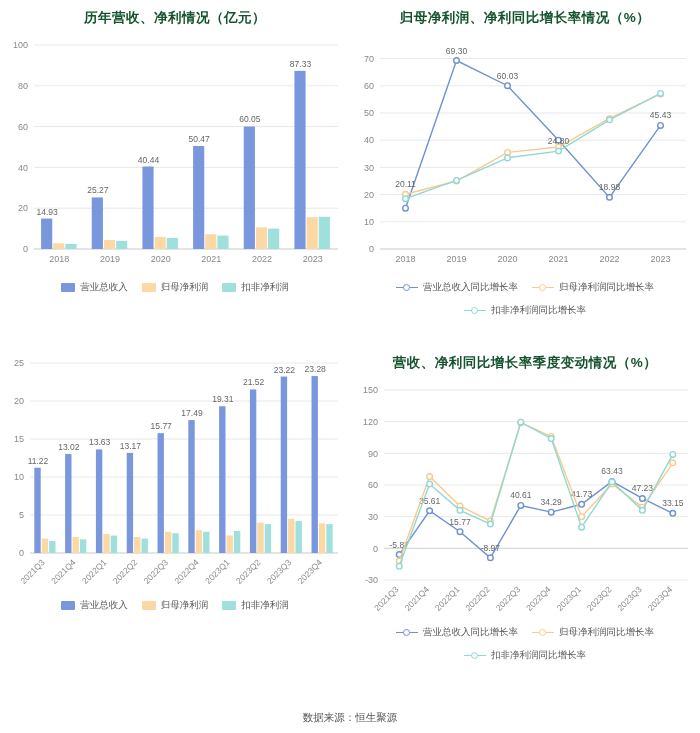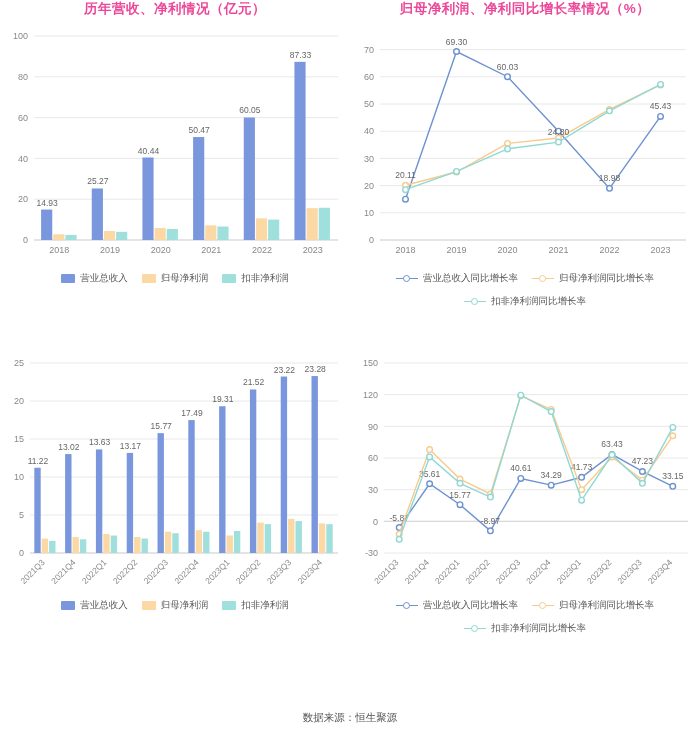--- a/index.html
+++ b/index.html
@@ -11,22 +11,22 @@
     overflow:hidden;
   }
   .grid{
     display:grid;
     grid-template-columns:350px 350px;
     grid-template-rows:345px 345px;
     width:700px;
   }
   .panel{position:relative;box-sizing:border-box;padding:0;}
   .ptitle{
-    font-size:13.5px;font-weight:bold;color:#ec4899;
-    text-align:center;padding-top:0;letter-spacing:.5px;
+    font-size:13.5px;font-weight:bold;color:#14532d;
+    text-align:center;padding-top:9px;letter-spacing:.5px;
   }
   .plot{position:relative;width:350px;height:250px;}
   svg{display:block;}
   .legend{
     display:flex;flex-wrap:wrap;justify-content:center;
     gap:10px 14px;padding:4px 18px 0 18px;box-sizing:border-box;
   }
   .legend .item{display:flex;align-items:center;gap:5px;font-size:9.5px;color:#555;white-space:nowrap;}
   .swatch{width:14px;height:9px;border-radius:1px;display:inline-block;}
   .lmark{position:relative;width:22px;height:10px;display:inline-block;}
@@ -267,20 +267,21 @@
           <span>归母净利润</span>
         </div>
       <div class="item">
           <span class="swatch" style="background:#9fe0dd"></span>
           <span>扣非净利润</span>
         </div>
     </div>
   </div>
 
   <div class="panel">
+    <div class="ptitle">营收、净利同比增长率季度变动情况（%）</div>
     <div class="plot">
       <svg id="svg3" width="350" height="260" viewBox="0 0 350 260">
           <line x1="34" y1="208" x2="338" y2="208" stroke="#e8e8e8" stroke-width="1"></line>
           <text x="28" y="211.2" text-anchor="end" font-size="9" fill="#888">-30</text>
           <line x1="34" y1="176.33333333333334" x2="338" y2="176.33333333333334" stroke="#e8e8e8" stroke-width="1"></line>
           <text x="28" y="179.53333333333333" text-anchor="end" font-size="9" fill="#888">0</text>
           <line x1="34" y1="144.66666666666669" x2="338" y2="144.66666666666669" stroke="#e8e8e8" stroke-width="1"></line>
           <text x="28" y="147.86666666666667" text-anchor="end" font-size="9" fill="#888">30</text>
           <line x1="34" y1="113" x2="338" y2="113" stroke="#e8e8e8" stroke-width="1"></line>
           <text x="28" y="116.2" text-anchor="end" font-size="9" fill="#888">60</text>

